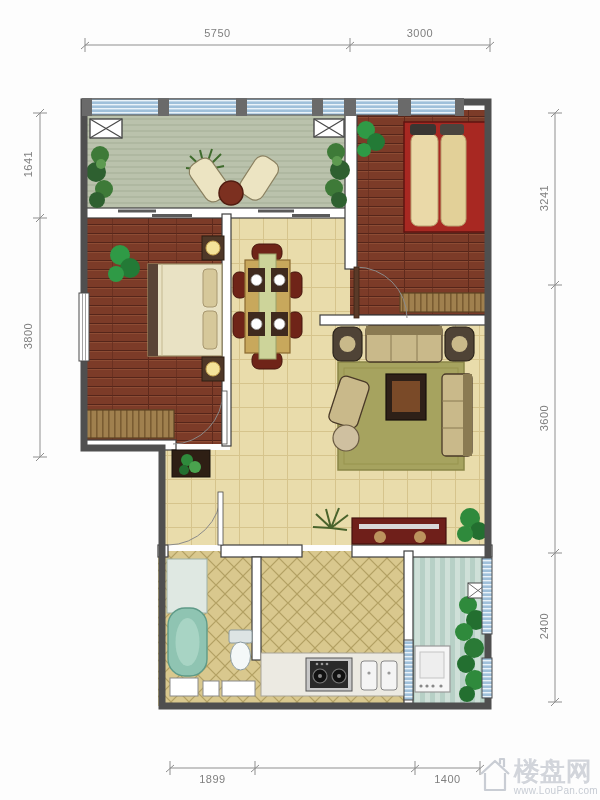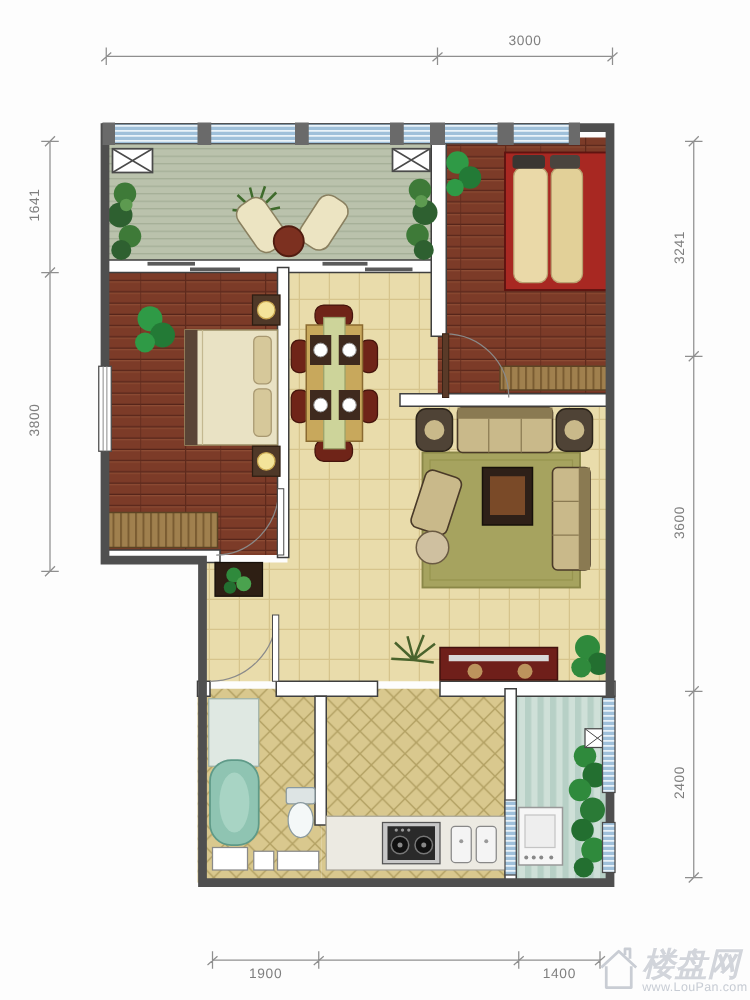--- a/index.html
+++ b/index.html
@@ -5,21 +5,21 @@
   html,body{margin:0;padding:0;background:#ffffff;}
   #stage{position:relative;width:600px;height:800px;background:#fdfdfd;overflow:hidden;
          font-family:"Liberation Sans", sans-serif;}
   #plan-svg{position:absolute;left:0;top:0;}
   .dim{position:absolute;color:#7f7f7f;font-size:11px;letter-spacing:.5px;text-align:center;
        white-space:nowrap;}
   .dim-v{transform:rotate(-90deg);transform-origin:center;}
   #watermark{position:absolute;right:2px;bottom:4px;display:flex;align-items:flex-end;gap:2px;
              color:#ccd0d7;}
   #wm-text{display:flex;flex-direction:column;align-items:flex-start;line-height:1;}
-  #wm-name{font-size:26px;font-weight:bold;color:#d2d5db;text-shadow:0 1px 0 #fff,0 -1px 0 #fff;font-style:italic;}
+  #wm-name{font-size:26px;font-weight:bold;color:#d2d5db;text-shadow:0 1px 0 #fff,0 -1px 0 #fff;}
   #wm-url{font-size:10px;color:#c7ccd4;margin-top:2px;letter-spacing:.3px;text-align:center;}
 </style>
 </head>
 <body>
 
 <div id="stage">
 
 <svg id="plan-svg" width="600" height="800" viewBox="0 0 600 800">
   <defs>
     <pattern id="wood" width="64" height="9" patternUnits="userSpaceOnUse">
@@ -333,30 +333,31 @@
     <path d="M33 113 H47 M36 117 L44 109 M33 218 H47 M36 222 L44 214 M33 457 H47 M36 461 L44 453"></path>
 
     <path d="M555 113 V702"></path>
     <path d="M548 113 H562 M551 117 L559 109 M548 285 H562 M551 289 L559 281 M548 553 H562 M551 557 L559 549 M548 702 H562 M551 706 L559 698"></path>
 
     <path d="M170 768 H480"></path>
     <path d="M170 761 V775 M166 772 L174 765 M255 761 V775 M251 772 L259 765 M415 761 V775 M411 772 L419 765 M480 761 V775 M476 772 L484 765"></path>
   </g>
 </svg>
 
+<div class="dim" style="left:85px;top:27px;width:265px;">5750</div>
 <div class="dim" style="left:350px;top:27px;width:140px;">3000</div>
 
 <div class="dim dim-v" style="left:-2px;top:158px;width:60px;">1641</div>
 <div class="dim dim-v" style="left:-2px;top:330px;width:60px;">3800</div>
 
 <div class="dim dim-v" style="left:514px;top:192px;width:60px;">3241</div>
 <div class="dim dim-v" style="left:514px;top:412px;width:60px;">3600</div>
 <div class="dim dim-v" style="left:514px;top:620px;width:60px;">2400</div>
 
-<div class="dim" style="left:170px;top:773px;width:85px;">1900</div>
+<div class="dim" style="left:170px;top:773px;width:85px;">1899</div>
 <div class="dim" style="left:415px;top:773px;width:65px;">1400</div>
 
 <div id="watermark">
   <svg width="34" height="42" viewBox="0 0 34 42">
     <path d="M3 20 L17 7 L31 20 M7 19 V36 H27 V19 M22 10 V5 H26 V13" fill="none" stroke="#c9cdd4" stroke-width="2.2" stroke-linejoin="round"></path>
   </svg>
   <div id="wm-text">
     <span id="wm-name">楼盘网</span>
     <span id="wm-url">www.LouPan.com</span>
   </div>

